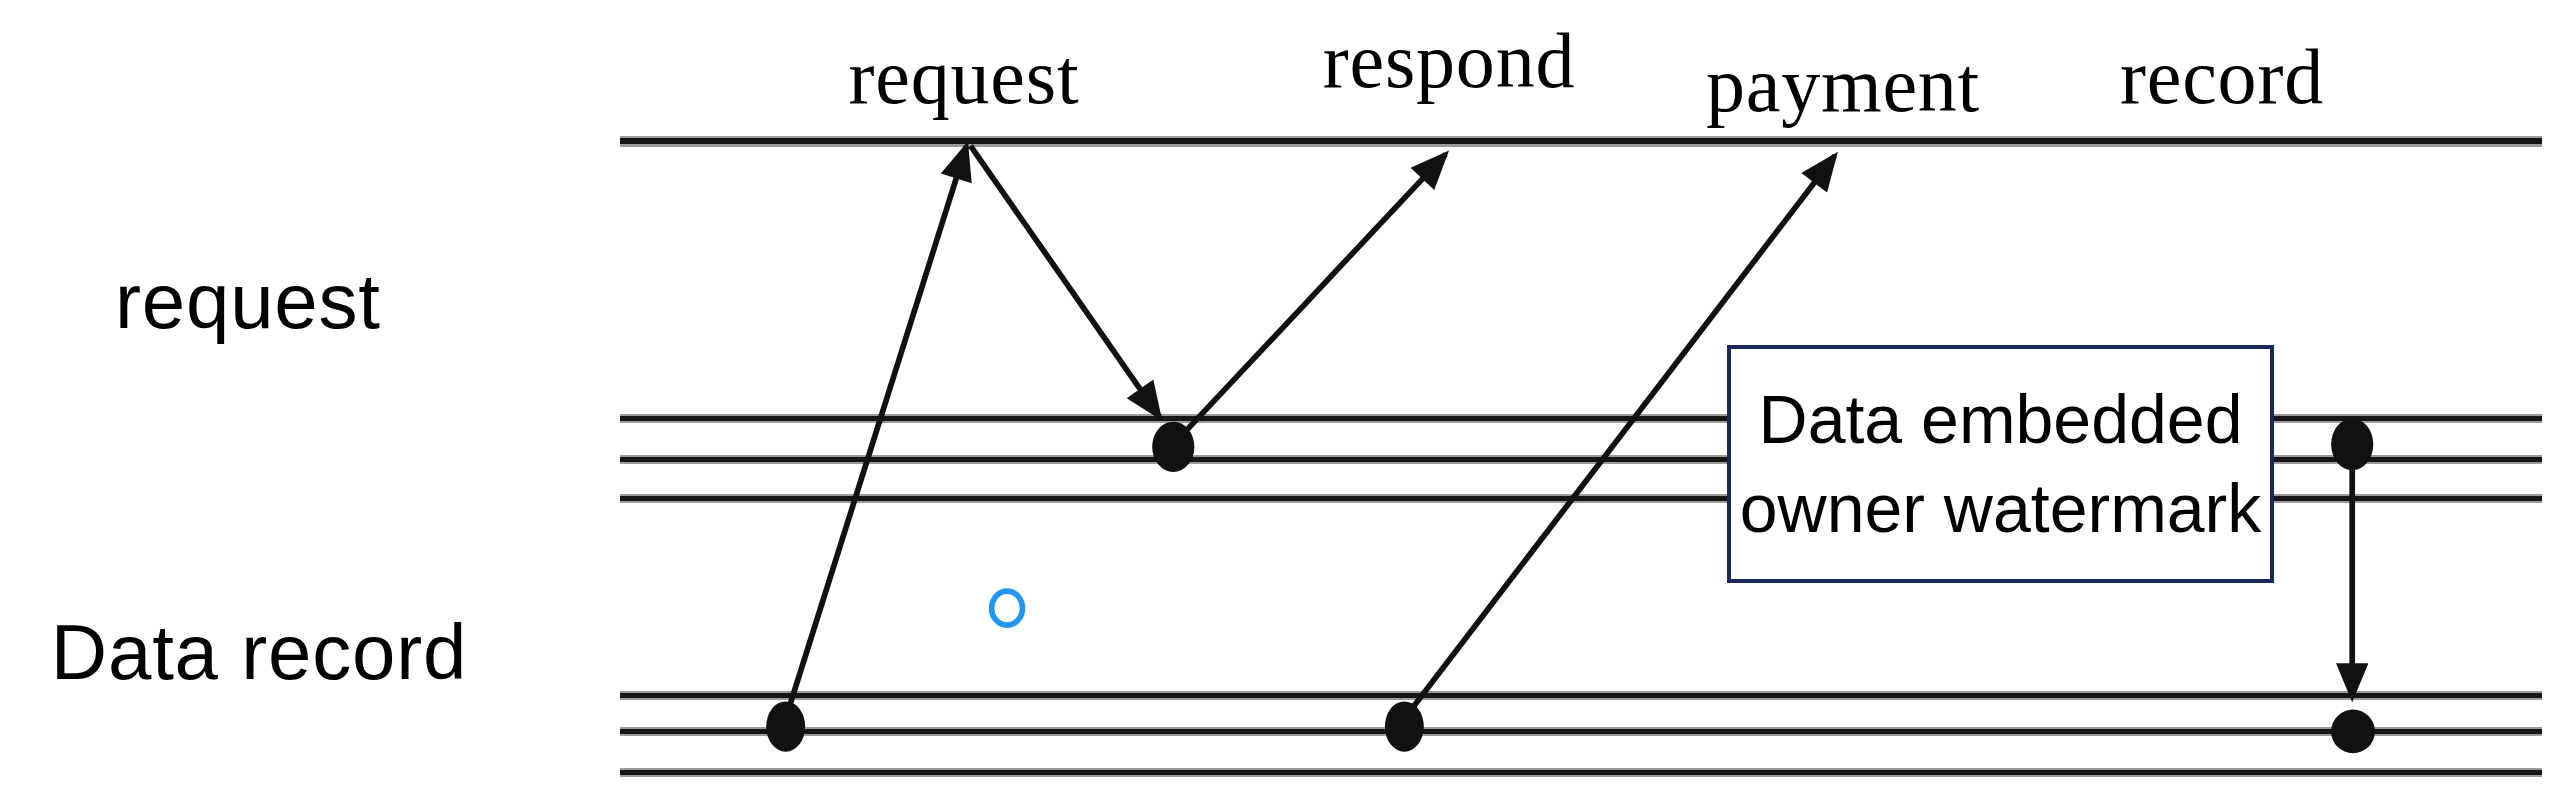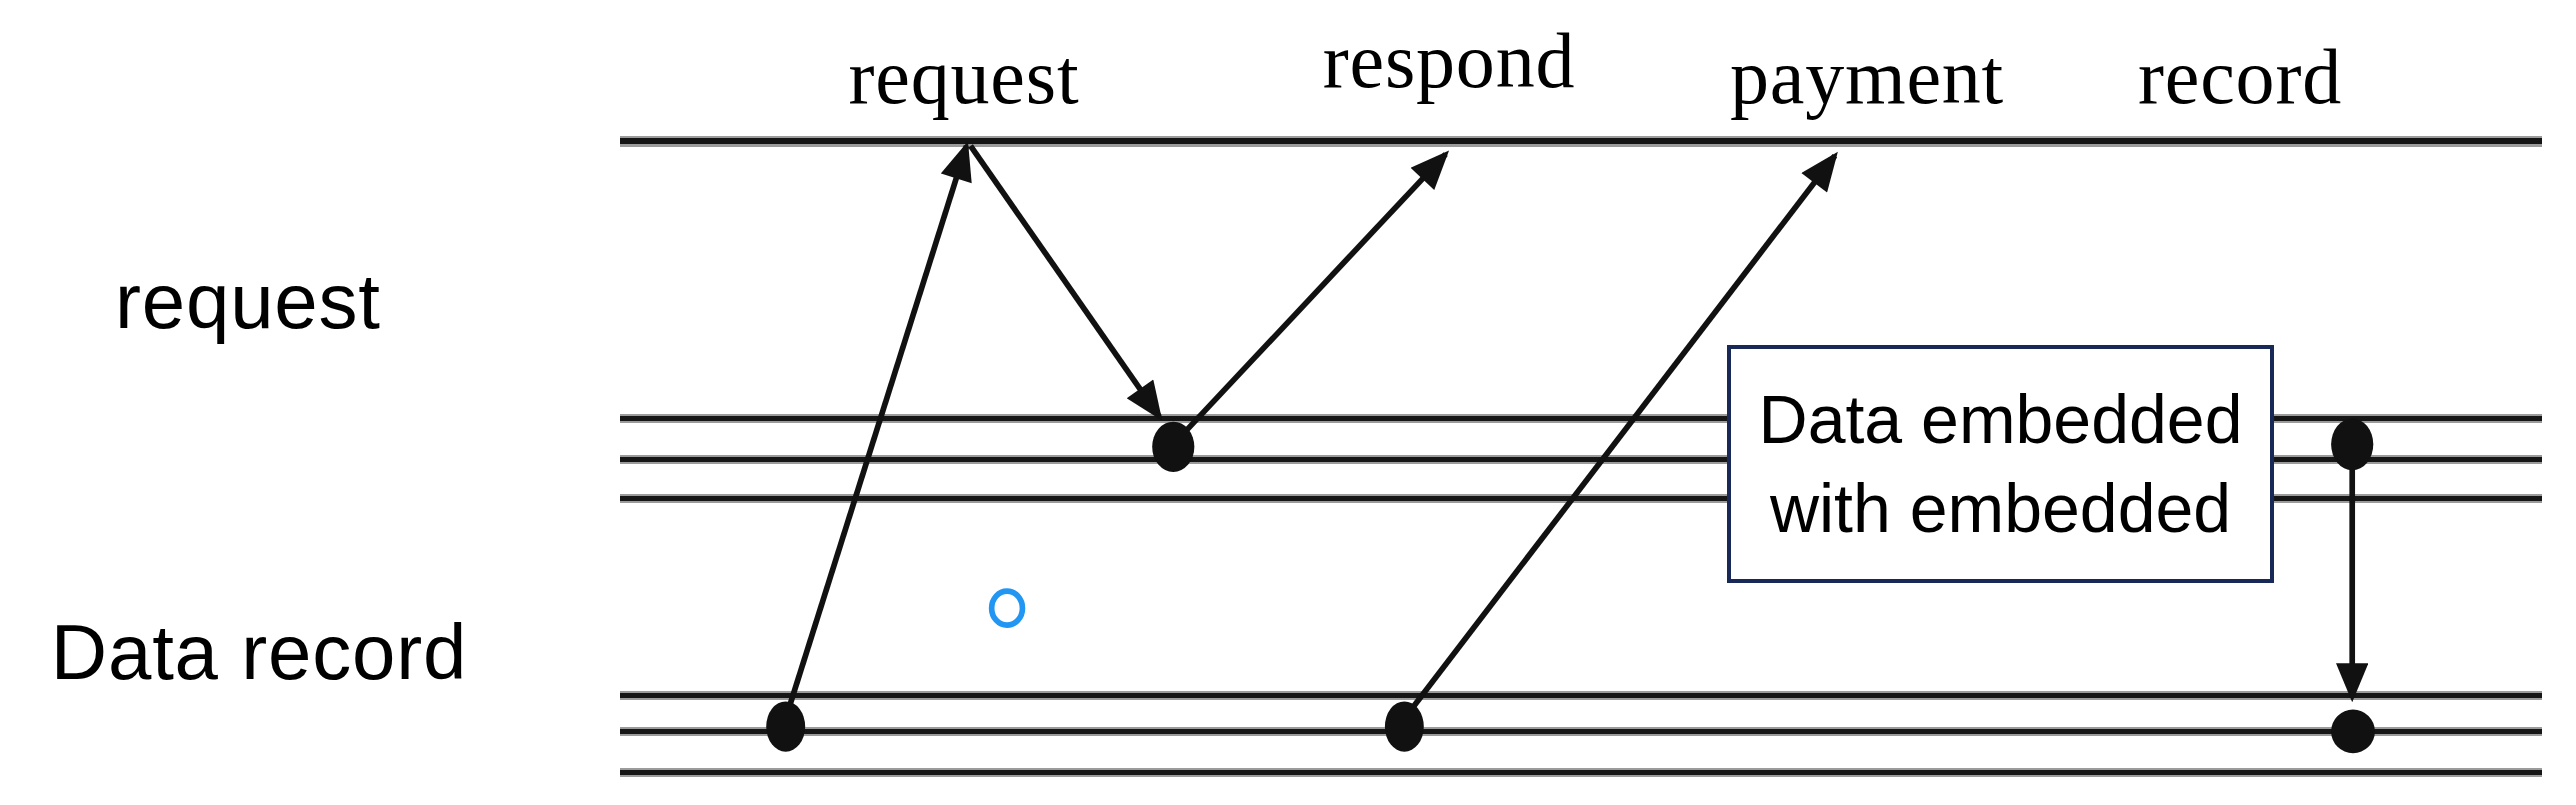--- a/index.html
+++ b/index.html
@@ -88,26 +88,26 @@
   </div>
   <div class="actor-label" style="left:16px;top:400px;width:486px;">
     <div>Data record</div>
   </div>
   <div class="actor-label" style="left:32px;top:679px;width:454px;">
     
   </div>
 
   <div class="msg-label" style="left:964px;top:36px;">request</div>
   <div class="msg-label" style="left:1449px;top:20px;">respond</div>
-  <div class="msg-label" style="left:1843px;top:36px;margin-left:24px;">payment</div>
-  <div class="msg-label" style="left:2222px;top:36px;margin-left:18px;">record</div>
+  <div class="msg-label" style="left:1843px;top:44px;">payment</div>
+  <div class="msg-label" style="left:2222px;top:36px;">record</div>
 
   <div class="note-box">
     <div class="line">Data embedded</div>
-    <div class="line">with embedded</div>
+    <div class="line">owner watermark</div>
   </div>
 
   <svg class="overlay" width="2576" height="806" viewBox="0 0 3177 994">
     <defs>
       <marker id="ah" viewBox="0 0 12 10" refX="10.5" refY="5" markerWidth="50" markerHeight="40" markerUnits="userSpaceOnUse" orient="auto">
         <path d="M0,0 L12,5 L0,10 z" fill="#111111"></path>
       </marker>
     </defs>
 
     <line x1="969" y1="886" x2="1192" y2="180" stroke="#111111" stroke-width="7" marker-end="url(#ah)"></line>

